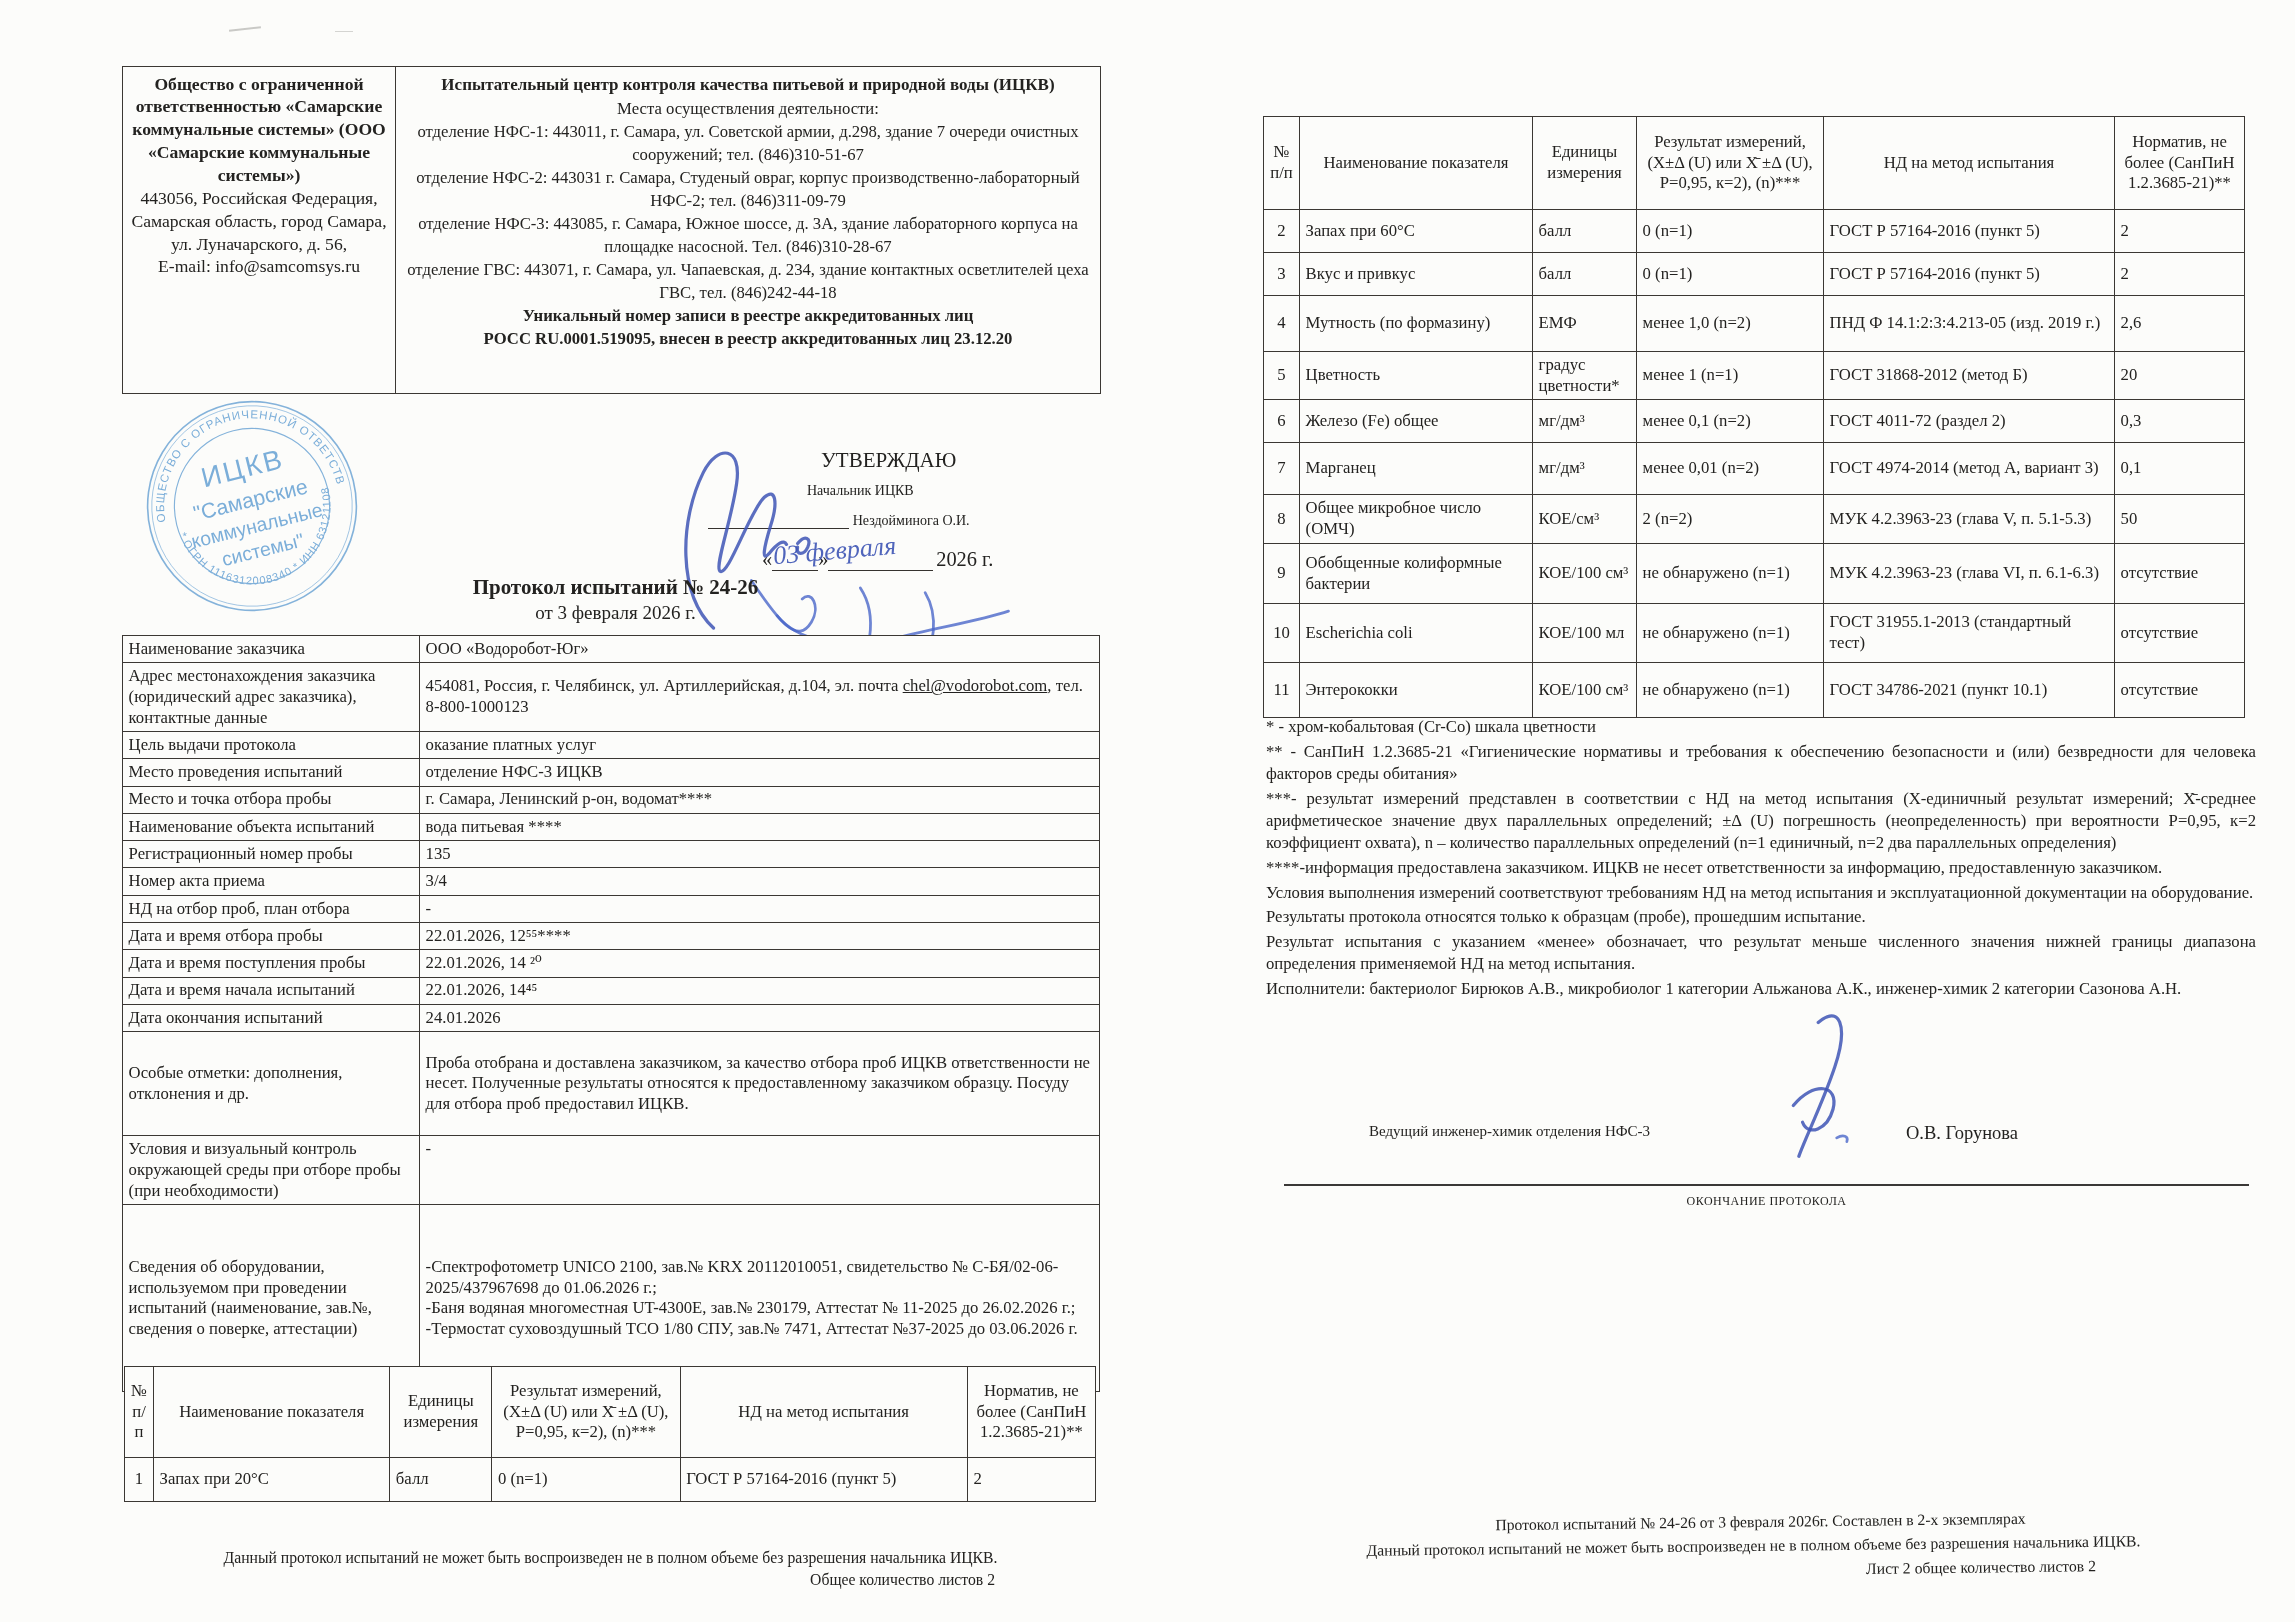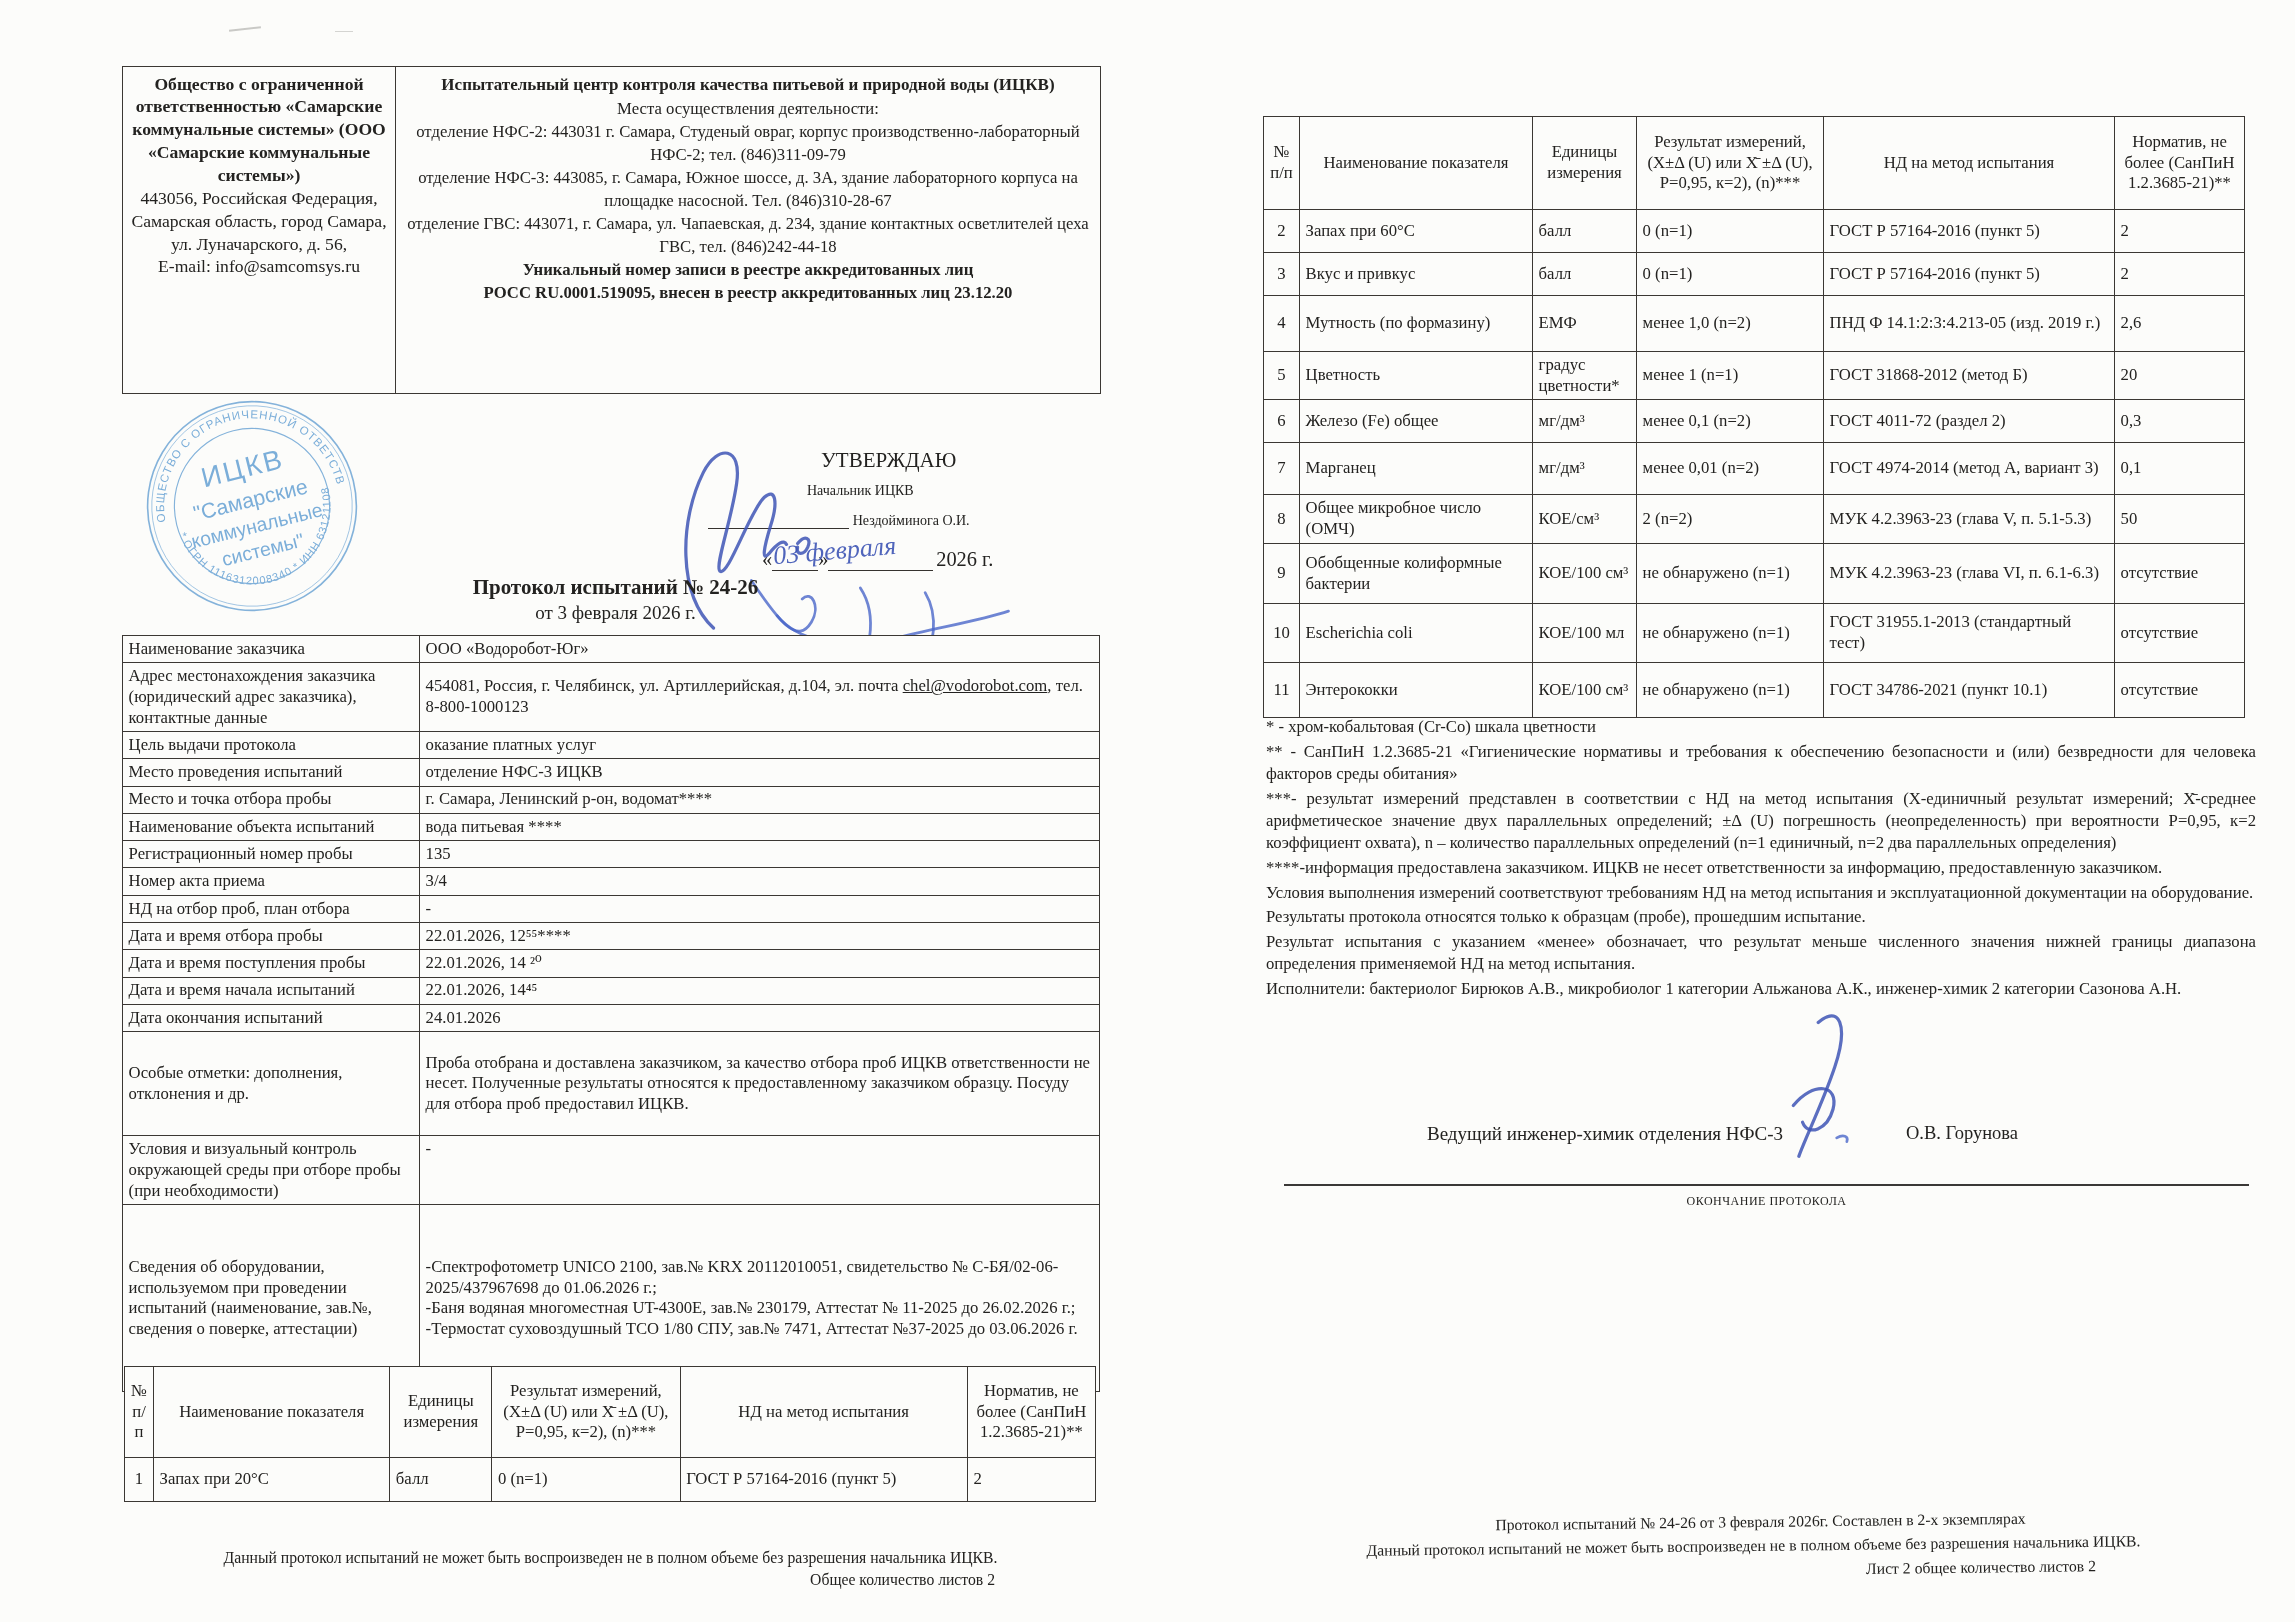--- a/index.html
+++ b/index.html
@@ -53,20 +53,21 @@
 
   <div class="abs hdrbox" style="left:122px;top:66px;width:977px;height:326px;">
     <div class="hcell hcell-l">
       <div class="b">Общество с ограниченной ответственностью «Самарские коммунальные системы» (ООО «Самарские коммунальные системы»)</div>
       <div class="org-addr">443056, Российская Федерация, Самарская область, город Самара, ул. Луначарского, д. 56,</div>
       <div class="org-addr">E-mail: info@samcomsys.ru</div>
     </div>
     <div class="hcell hcell-r">
       <div class="tt">Испытательный центр контроля качества питьевой и природной воды (ИЦКВ)</div>
       <div>Места осуществления деятельности:</div>
+      <div>отделение НФС-1: 443011, г. Самара, ул. Советской армии, д.298, здание 7 очереди очистных сооружений; тел. (846)310-51-67</div>
       <div>отделение НФС-2: 443031 г. Самара, Студеный овраг, корпус производственно-лабораторный НФС-2; тел. (846)311-09-79</div>
       <div>отделение НФС-3: 443085, г. Самара, Южное шоссе, д. 3А, здание лабораторного корпуса на площадке насосной. Тел. (846)310-28-67</div>
       <div>отделение ГВС: 443071, г. Самара, ул. Чапаевская, д. 234, здание контактных осветлителей цеха ГВС, тел.  (846)242-44-18</div>
       <div class="b">Уникальный номер записи в реестре аккредитованных лиц</div>
       <div class="b">РОСС RU.0001.519095,  внесен в реестр аккредитованных лиц 23.12.20</div>
     </div>
   </div>
 
   <div class="abs" style="left:143px;top:397px;width:218px;height:218px;">
     <svg class="stamp" width="218" height="218" viewBox="0 0 472 472">
@@ -333,21 +334,21 @@
     <div class="fn" style="text-align:left;margin-bottom:2.8px;">* - хром-кобальтовая (Cr-Co) шкала цветности</div>
     <div class="fn" style="margin-bottom:2.8px;">** - СанПиН 1.2.3685-21 «Гигиенические нормативы и требования к обеспечению безопасности и (или) безвредности для человека факторов среды обитания»</div>
     <div class="fn" style="margin-bottom:2.8px;">***- результат измерений представлен в соответствии с НД на метод испытания (Х-единичный результат измерений; Х̄-среднее арифметическое значение двух параллельных определений; ±Δ (U) погрешность (неопределенность) при вероятности Р=0,95, к=2 коэффициент охвата), n – количество параллельных определений (n=1 единичный, n=2 два параллельных определения)</div>
     <div class="fn" style="margin-bottom:2.8px;">****-информация предоставлена заказчиком. ИЦКВ не несет ответственности за информацию, предоставленную заказчиком.</div>
     <div class="fn" style="margin-bottom:2.8px;">Условия выполнения измерений соответствуют требованиям НД на метод испытания и эксплуатационной документации на оборудование.</div>
     <div class="fn" style="text-align:left;margin-bottom:2.8px;">Результаты протокола относятся только к образцам (пробе), прошедшим испытание.</div>
     <div class="fn" style="margin-bottom:2.8px;">Результат испытания с указанием «менее» обозначает, что результат меньше численного значения нижней границы диапазона определения применяемой НД на метод испытания.</div>
     <div class="fn" style="margin-bottom:0;">Исполнители: бактериолог Бирюков А.В., микробиолог 1 категории Альжанова А.К., инженер-химик 2 категории Сазонова А.Н.</div>
   </div>
 
-  <div class="abs" style="left:1427px;top:1123px;font-size:19px;">Ведущий инженер-химик отделения НФС-3</div>
+  <div class="abs" style="left:1369px;top:1123px;font-size:15px;">Ведущий инженер-химик отделения НФС-3</div>
   <div class="abs" style="left:1749px;top:999px;width:120px;height:167px;">
     <svg width="120" height="167" viewBox="0 0 260 360">
       <path class="sigpath" d="M 150 50 C 196 10 216 56 186 146 C 160 224 122 300 108 340"></path>
       <path class="sigpath" d="M 96 230 C 140 176 196 184 182 238 C 170 282 128 298 116 266"></path>
       <path class="sigpath2" d="M 190 300 C 204 292 216 296 212 308"></path>
     </svg>
   </div>
   <div class="abs" style="left:1906px;top:1123px;font-size:18.5px;">О.В. Горунова</div>
 
   <div class="abs rule" style="left:1284px;top:1184px;width:965px;"></div>

